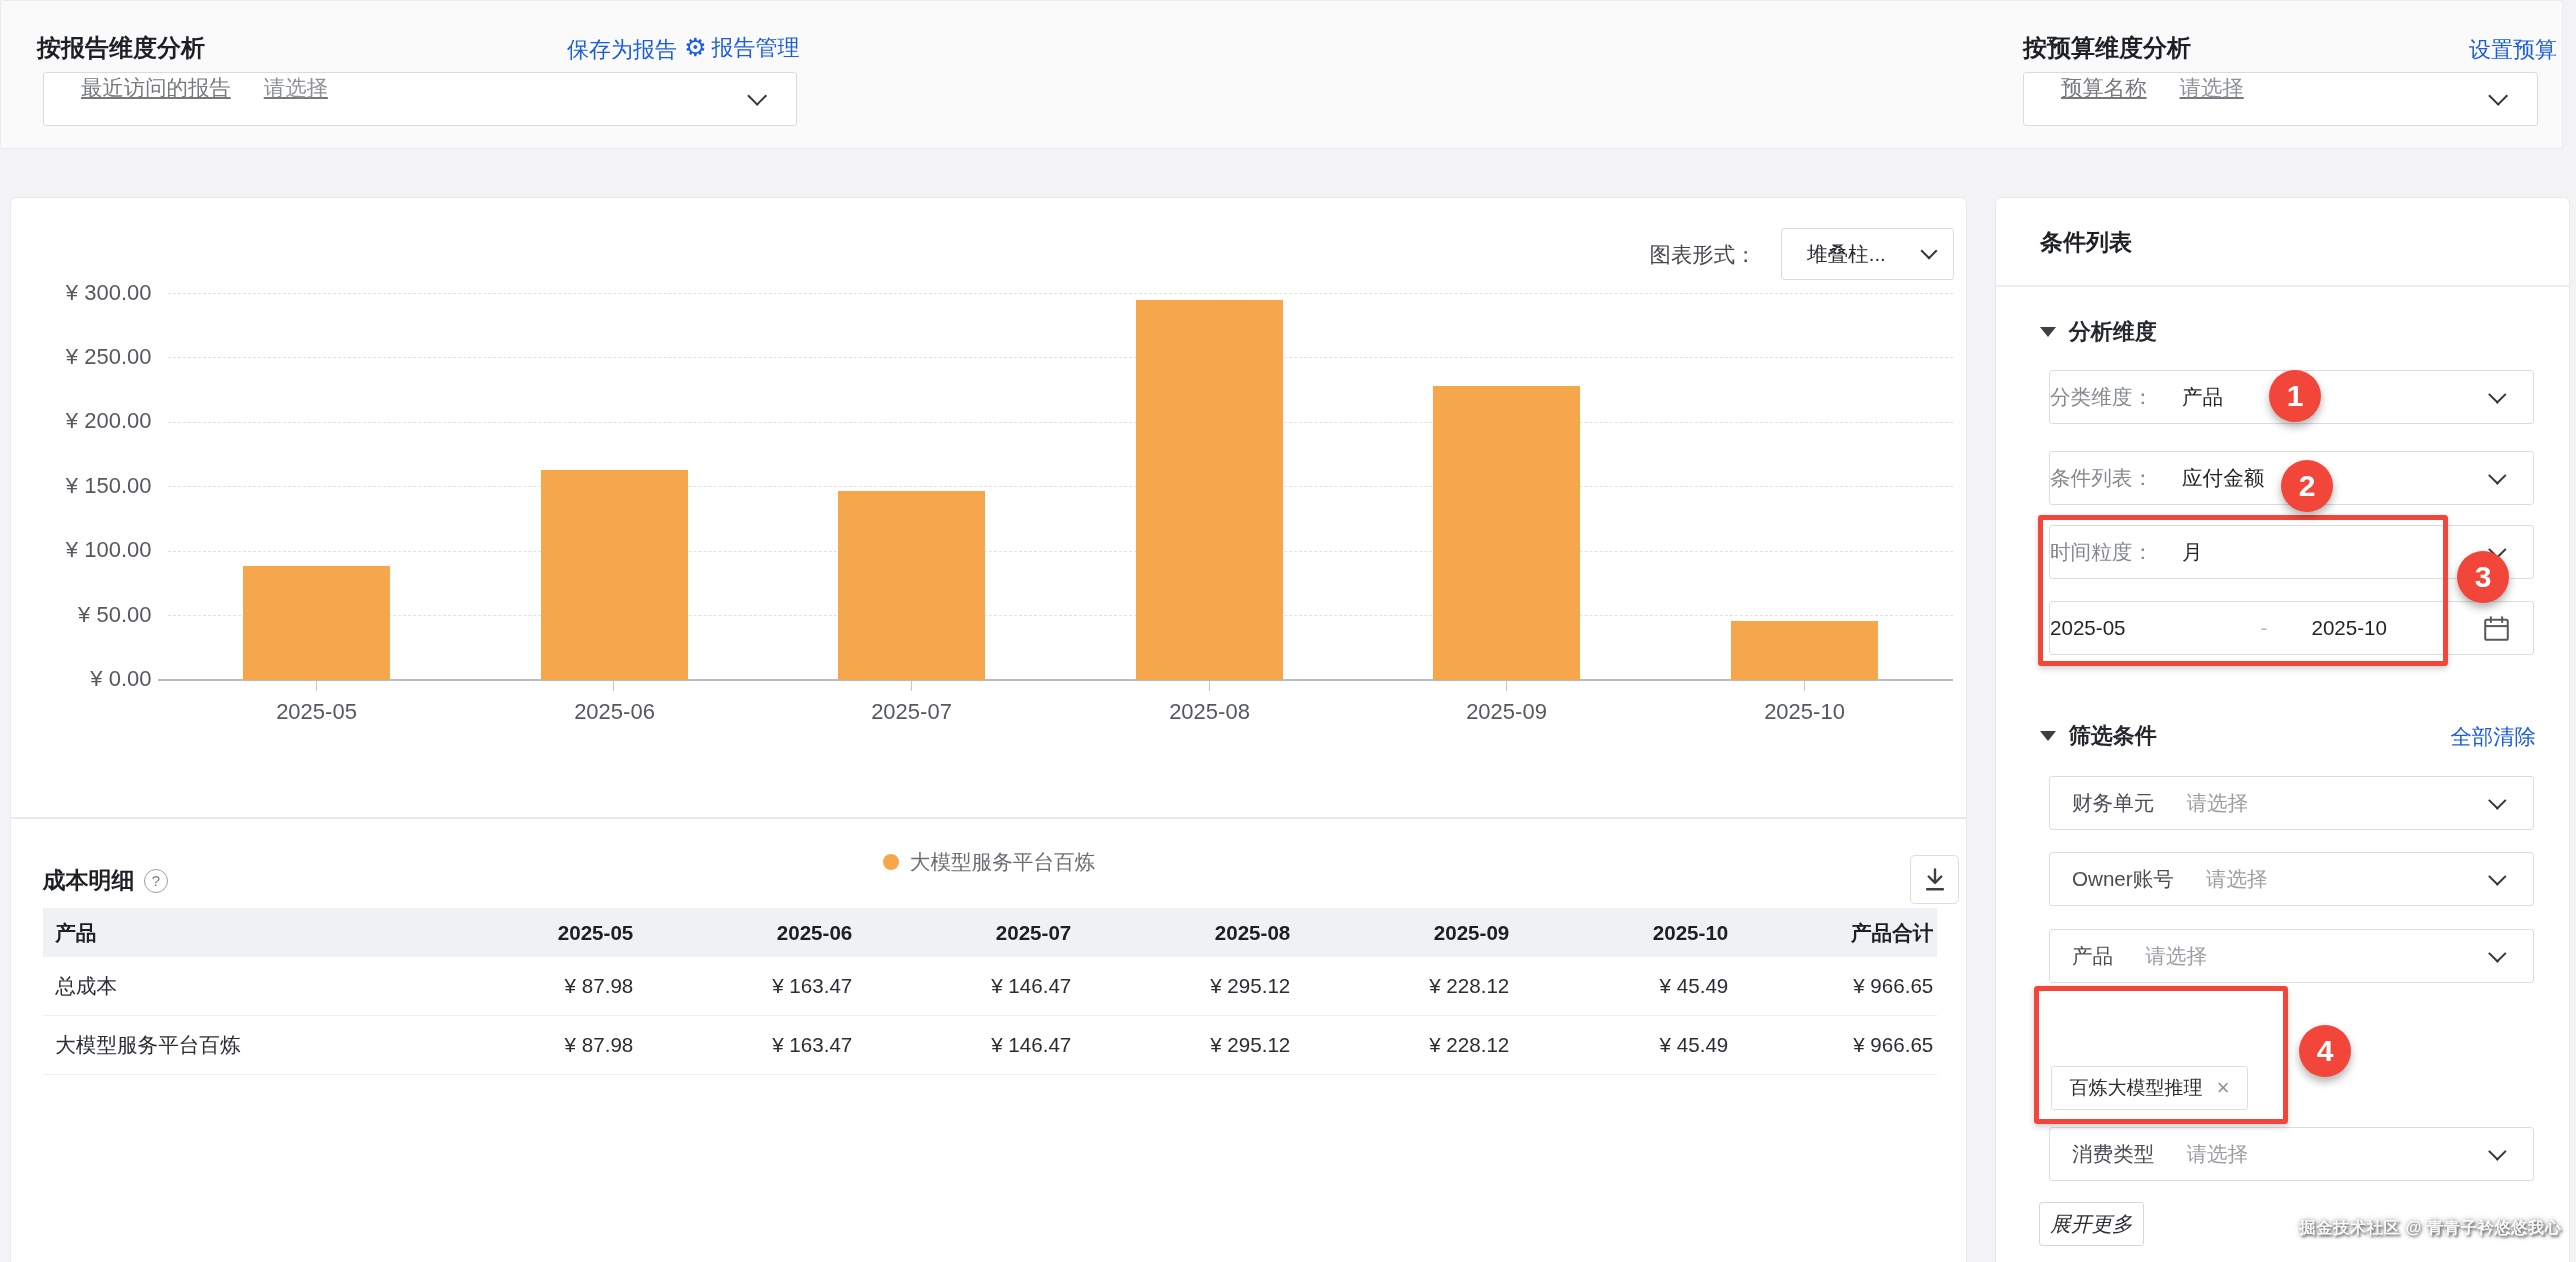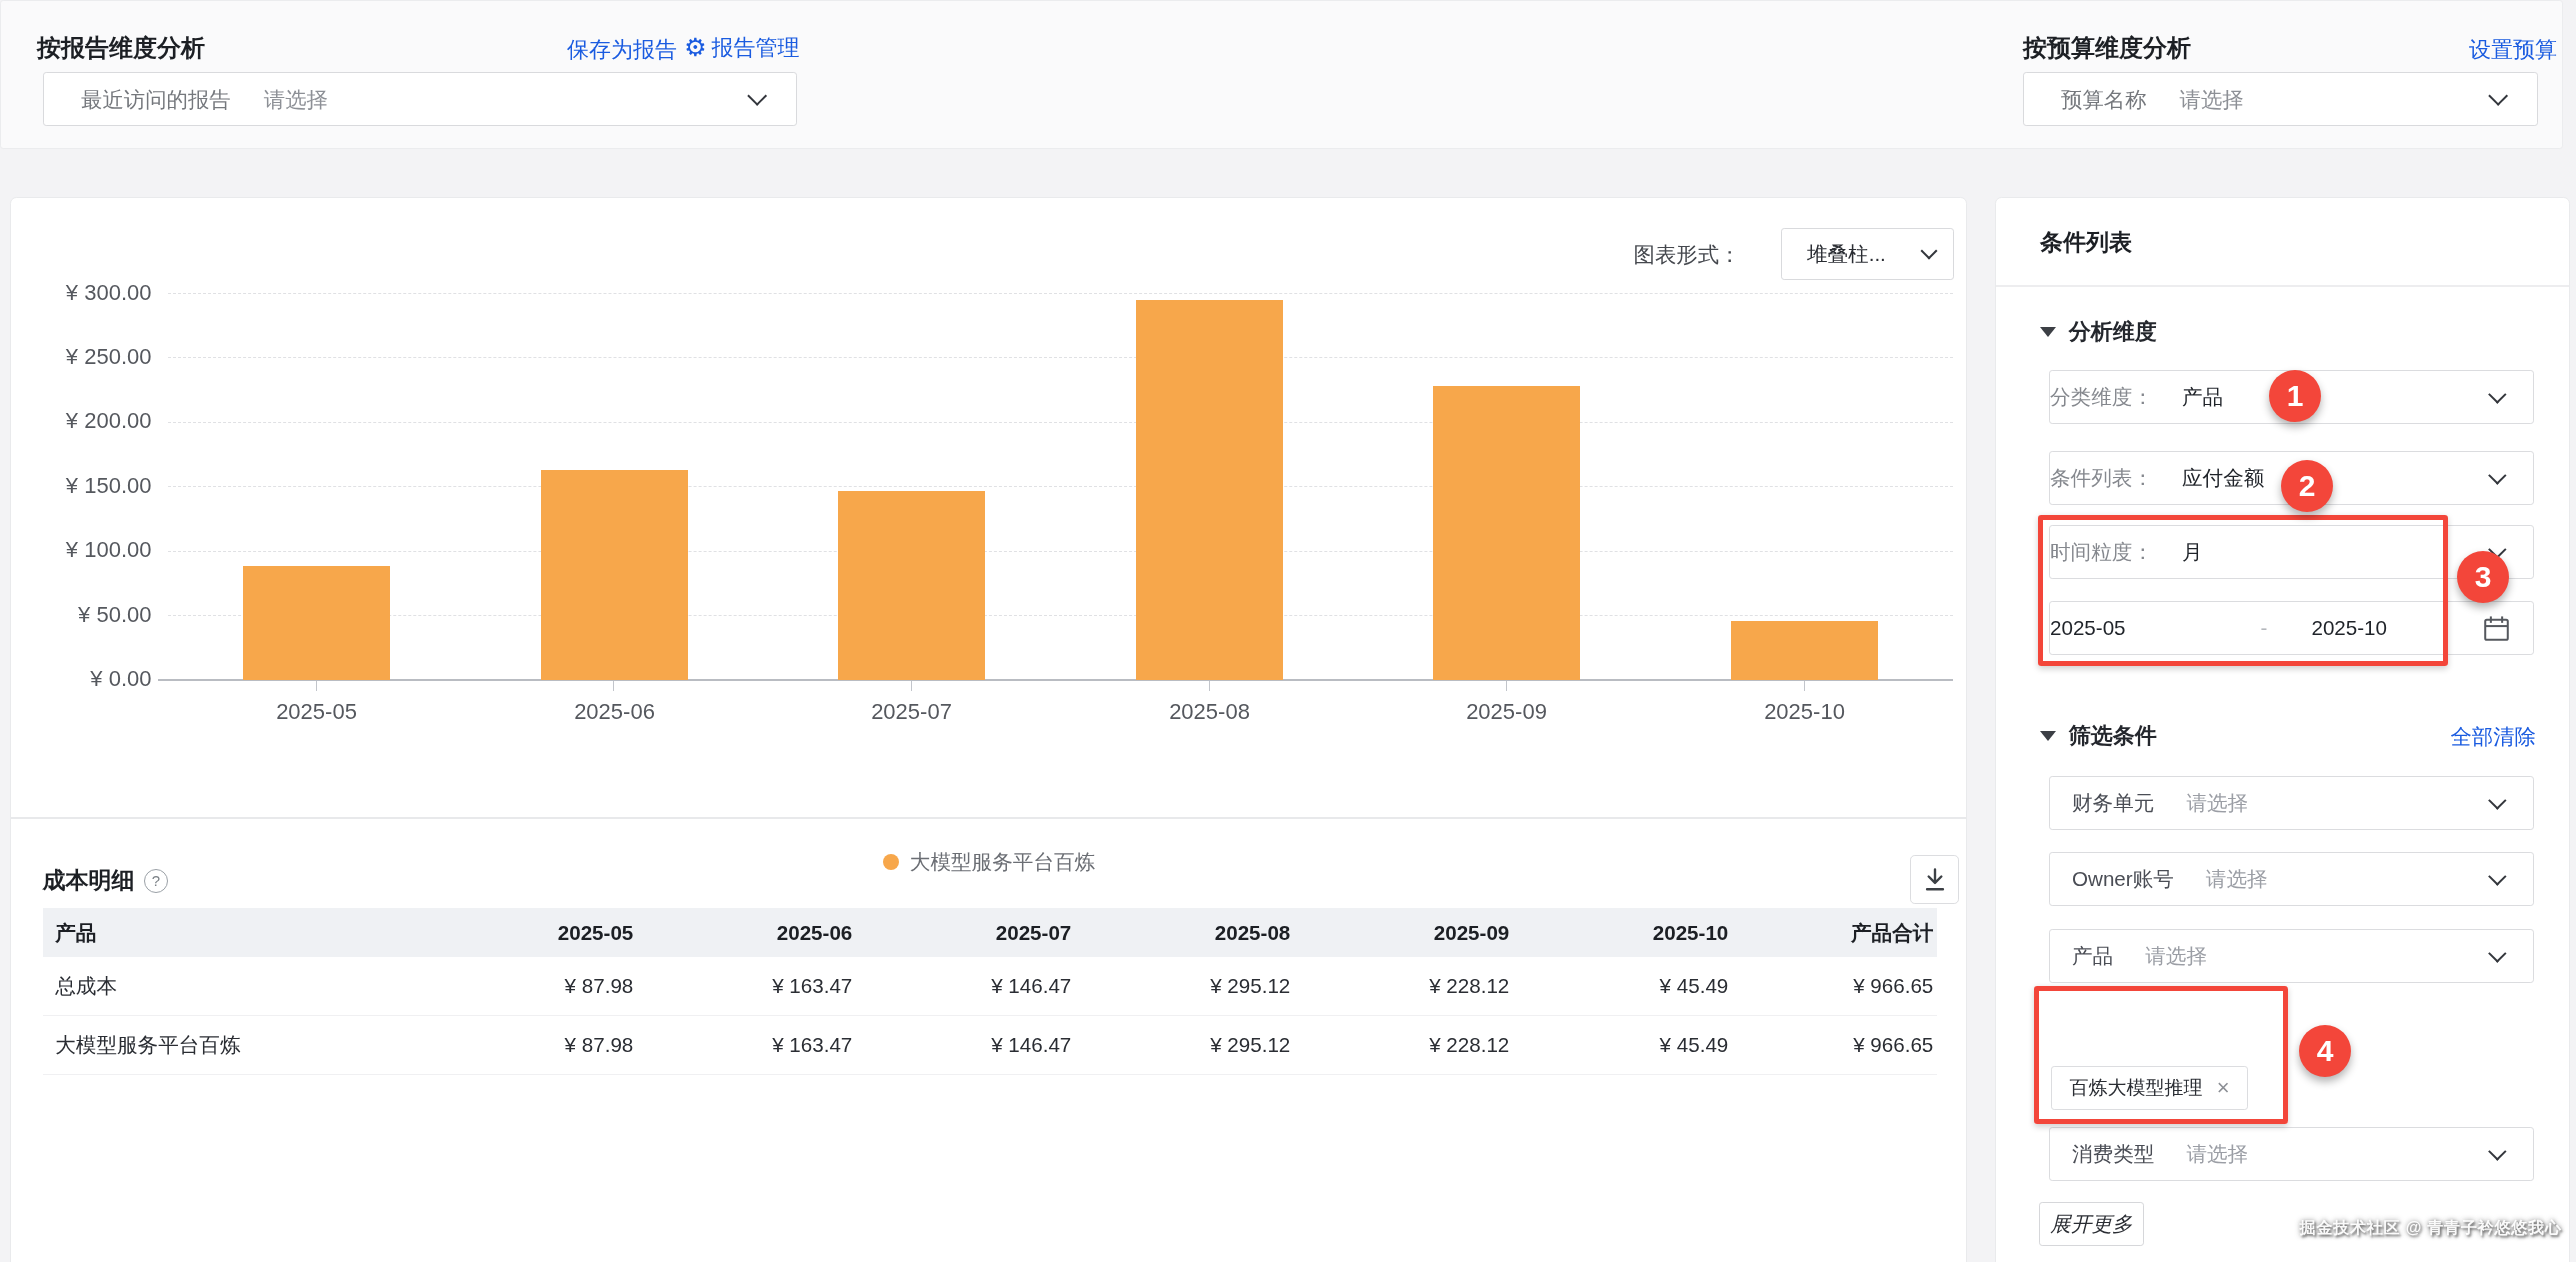--- a/index.html
+++ b/index.html
@@ -10,30 +10,30 @@
   }
   .panel { position:absolute; background:#fff; border:0.8px solid #e9eaec; border-radius:6.4px; }
 
   
   #top-card { left:6.4px; top:9.5px; width:2563px; height:149px; background:#fafafb; border:0.8px solid #ebecee; border-radius:3.2px; }
   .tc-title { position:absolute; font-size:24px; font-weight:bold; color:#1c1f24; }
   .tc-link { position:absolute; font-size:22px; color:#1a5be0; cursor:pointer; display:flex; align-items:center; gap:4.8px; }
   .gear { font-size:25.4px; line-height:1; color:#1a5be0; }
   .select-box {
     position:absolute; background:#fff; border:0.8px solid #d9dadd; border-radius:3.2px;
-    display:flex; align-items:center; font-size:21.4px; color:#75787d;
+    display:flex; align-items:flex-start; font-size:21.4px; color:#75787d;text-decoration:underline;
   }
   .select-box .lbl { margin-left:37px; color:#75787d; }
   .select-box .ph  { margin-left:33px; color:#8d9096; }
   .chev { width:14.3px; height:14.3px; border-right:2.8px solid #33363c; border-bottom:2.8px solid #33363c;
           transform:rotate(45deg); position:absolute; right:32px; top:50%; margin-top:-10.3px; }
 
   
   #main-panel { left:9.5px; top:197px; width:1957px; height:1066px; border-radius:6.4px 6.4px 0 0; }
-  #chart-type-row { position:absolute; right:12px; top:30px; height:52px; display:flex; align-items:center;gap:16px; }
+  #chart-type-row { position:absolute; right:12px; top:30px; height:52px; display:flex; align-items:center; }
   #chart-type-label { font-size:21.4px; color:#45484e; margin-right:24px; }
   #chart-type-select { position:relative; width:173px; height:52px; border:0.8px solid #d9dadd; border-radius:3.2px;
     background:#fff; font-size:20.6px; color:#2a2d33; display:flex; align-items:center; padding-left:25.4px; }
   #chart-type-select .chev { right:17.5px; width:12px; height:12px; border-width:2.4px; margin-top:-8.7px; }
 
   #plot { position:absolute; left:157px; top:95px; width:1785px; height:387px; }
   .gridline { position:absolute; left:0; width:100%; height:0; border-top:1.6px dashed #e0e1e4; }
   .axis-line { position:absolute; left:-9.5px; width:calc(100% + 9.5px); height:1.6px; background:#b9bcc2; }
   .ytick-label { position:absolute; left:-167px; width:151px; text-align:right; font-size:22px; color:#55585e; }
   .bar { position:absolute; bottom:0; }

